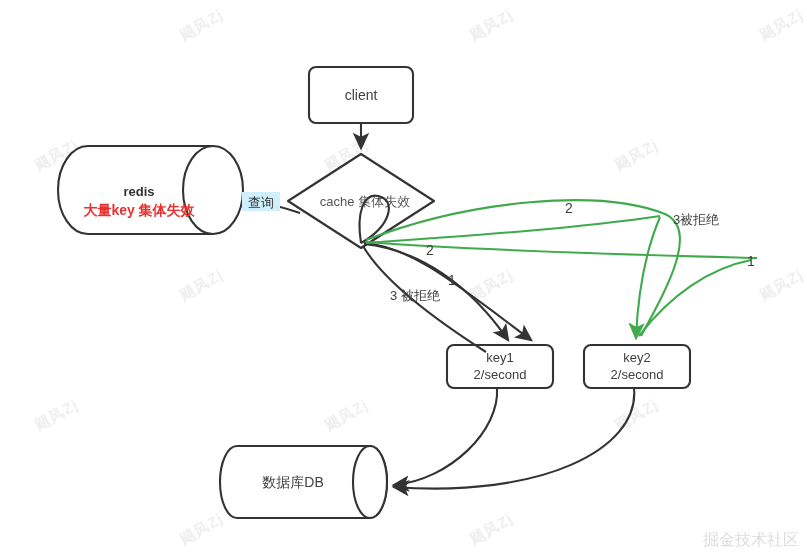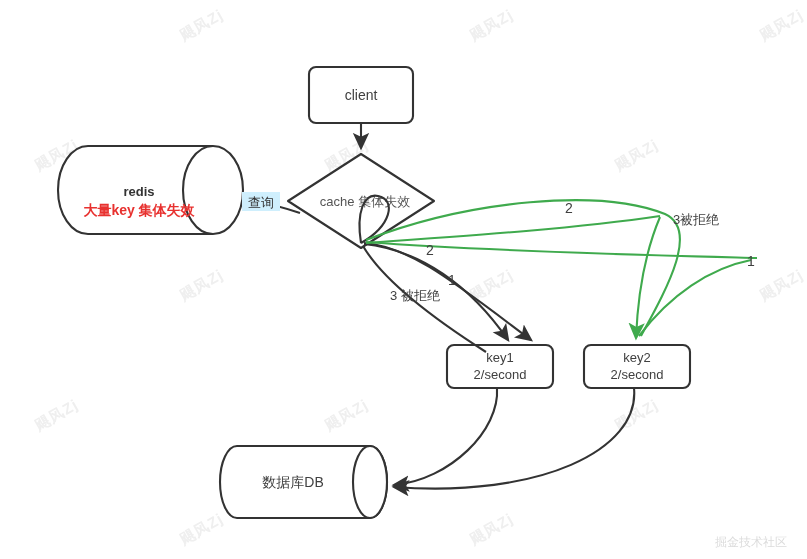--- a/index.html
+++ b/index.html
@@ -29,24 +29,24 @@
     color: #efefef;
     font-size: 15px;
     font-weight: bold;
     letter-spacing: 1px;
     transform: rotate(-30deg);
     user-select: none;
     white-space: nowrap;
   }
   .wm-corner {
     position: absolute;
-    right: 20px;
+    right: 8px;
     bottom: 8px;
     color: #dcdcdc;
-    font-size: 12px;
+    font-size: 16px;
     white-space: nowrap;
   }
   text {
     font-family: "Liberation Sans", "DejaVu Sans", sans-serif;
   }
 </style>
 </head>
 <body>
 
 <div id="canvas">

